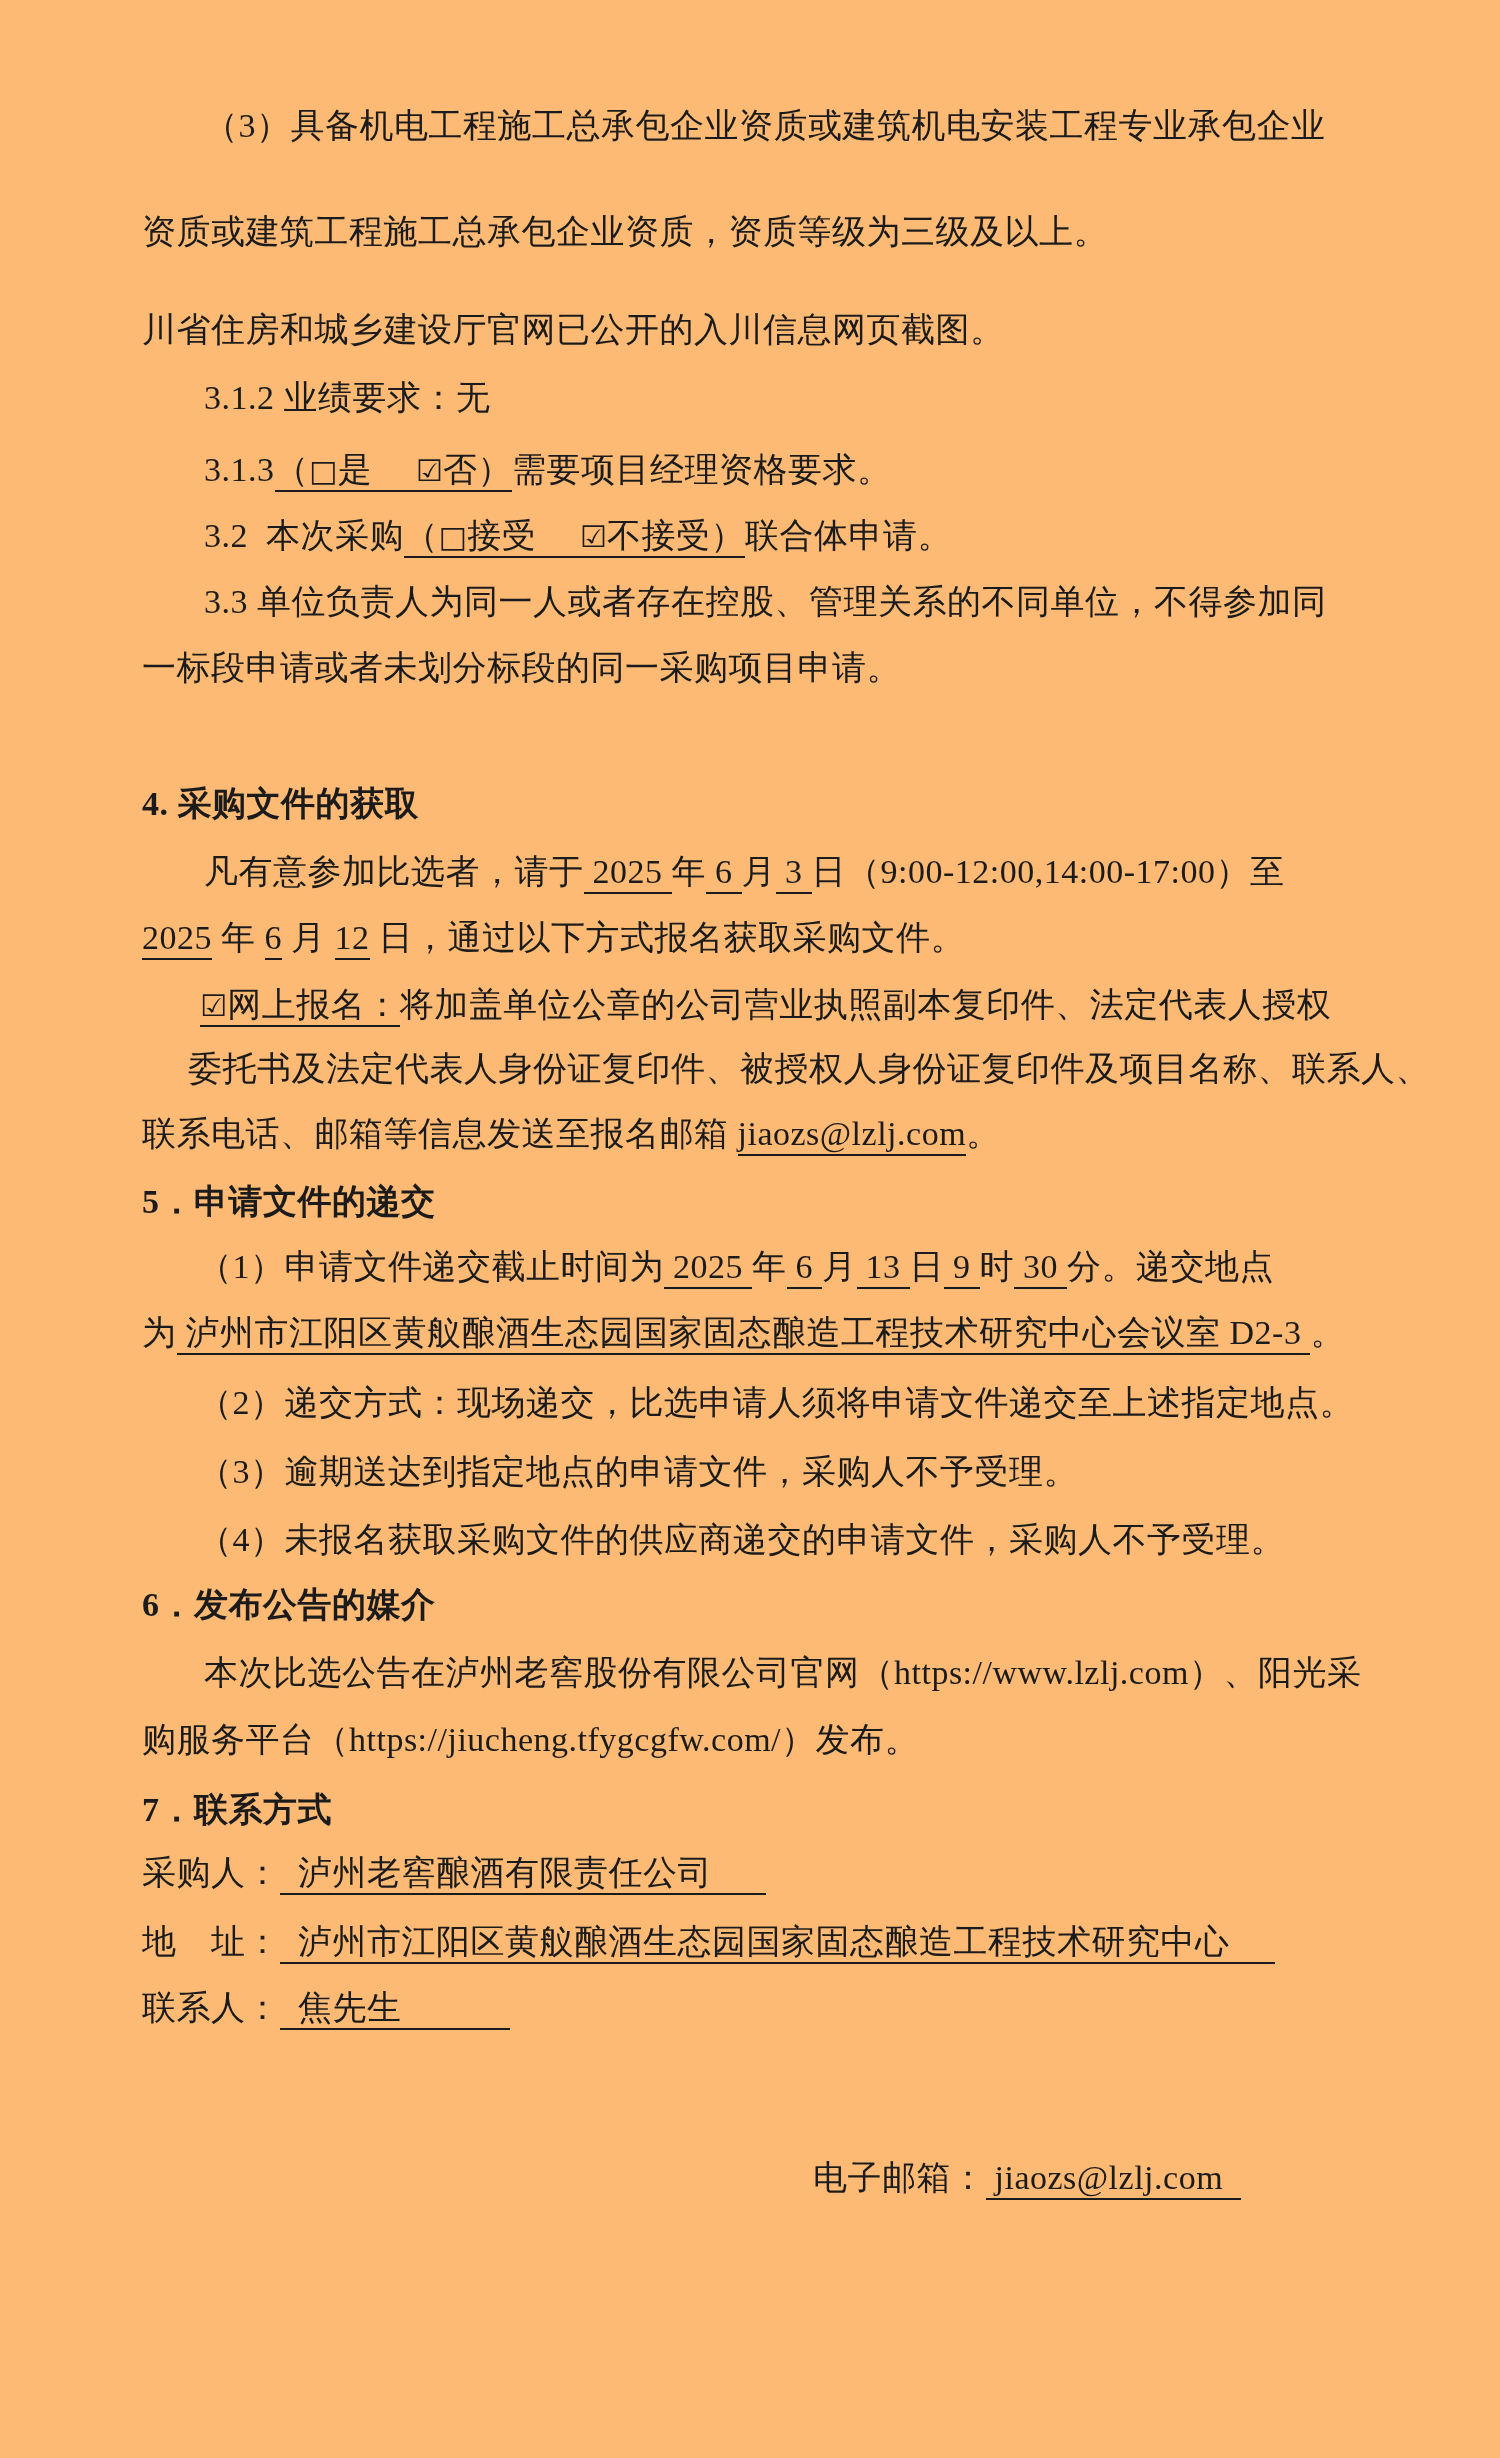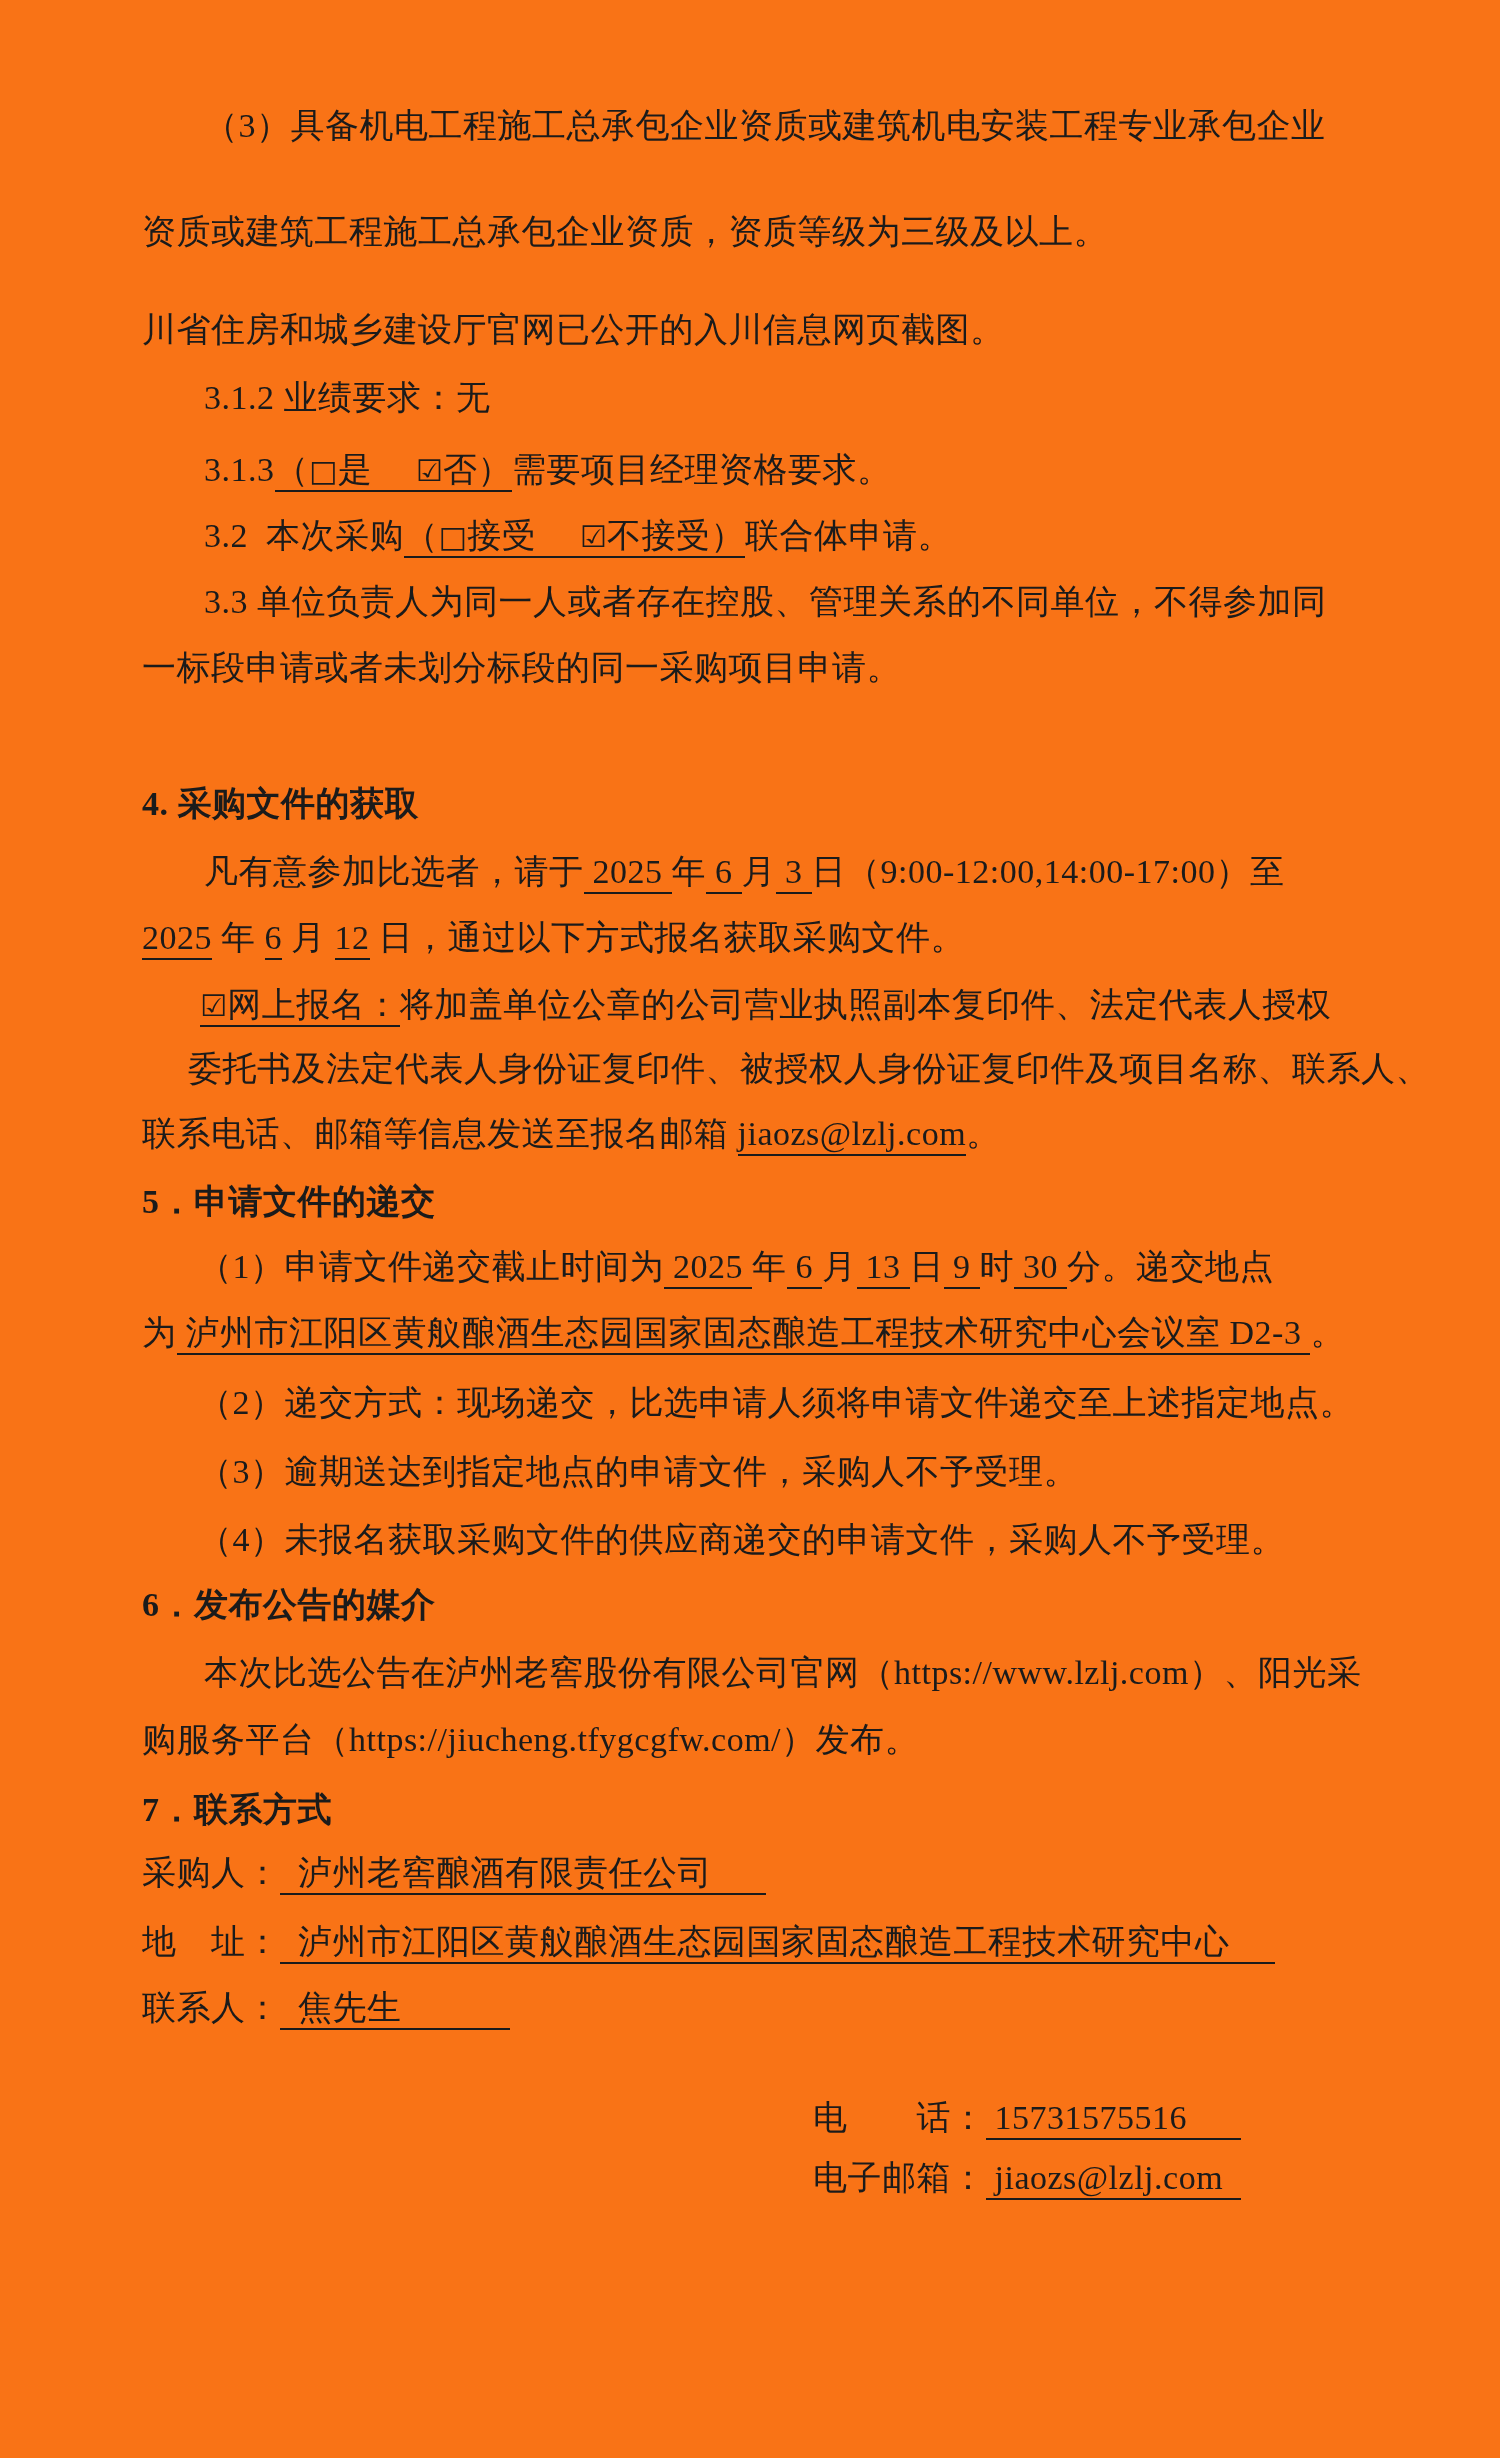--- a/index.html
+++ b/index.html
@@ -1,20 +1,20 @@
 <!DOCTYPE html>
 <html><head>
 <meta charset="utf-8">
 <style>
   html,body{margin:0;padding:0;background:#ffffff;}
   .page{
     position:relative;
     width:1500px;
     height:2458px;
-    background:#f97316;
+    background:#fdba74;
     font-family:"Liberation Serif","DejaVu Serif",serif;
     color:#1b1b1b;
     font-size:34px;
     overflow:hidden;
   }
   .line{
     position:absolute;
     white-space:pre;
     line-height:44px;
     letter-spacing:0.5px;
@@ -55,15 +55,14 @@
     <div class="line" style="left: 198px; top: 1381px;"><span class="">（2）递交方式：现场递交，比选申请人须将申请文件递交至上述指定地点。</span></div>
     <div class="line" style="left: 198px; top: 1450px;"><span class="">（3）逾期送达到指定地点的申请文件，采购人不予受理。</span></div>
     <div class="line" style="left: 198px; top: 1518px;"><span class="">（4）未报名获取采购文件的供应商递交的申请文件，采购人不予受理。</span></div>
     <div class="line heading" style="left: 142px; top: 1583px;"><span class="">6．发布公告的媒介</span></div>
     <div class="line" style="left: 204px; top: 1651px;"><span class="">本次比选公告在泸州老窖股份有限公司官网（https://www.lzlj.com）、阳光采</span></div>
     <div class="line" style="left: 142px; top: 1718px;"><span class="">购服务平台（https://jiucheng.tfygcgfw.com/）发布。</span></div>
     <div class="line heading" style="left: 142px; top: 1788px;"><span class="">7．联系方式</span></div>
     <div class="line" style="left: 142px; top: 1851px;"><span class="">采购人：</span><span class="u">  泸州老窖酿酒有限责任公司      </span></div>
     <div class="line" style="left: 142px; top: 1920px;"><span class="">地　址：</span><span class="u">  泸州市江阳区黄舣酿酒生态园国家固态酿造工程技术研究中心     </span></div>
     <div class="line" style="left: 142px; top: 1986px;"><span class="">联系人：</span><span class="u">  焦先生            </span></div>
-    <div class="line" style="left: 813px; top: 2096px;"><span class="">电　　话：</span><span class="u"> 15731575516      </span></div>
     <div class="line" style="left: 813px; top: 2156px;"><span class="">电子邮箱：</span><span class="u"> jiaozs@lzlj.com  </span></div>
   </div>
 
 </body></html>

